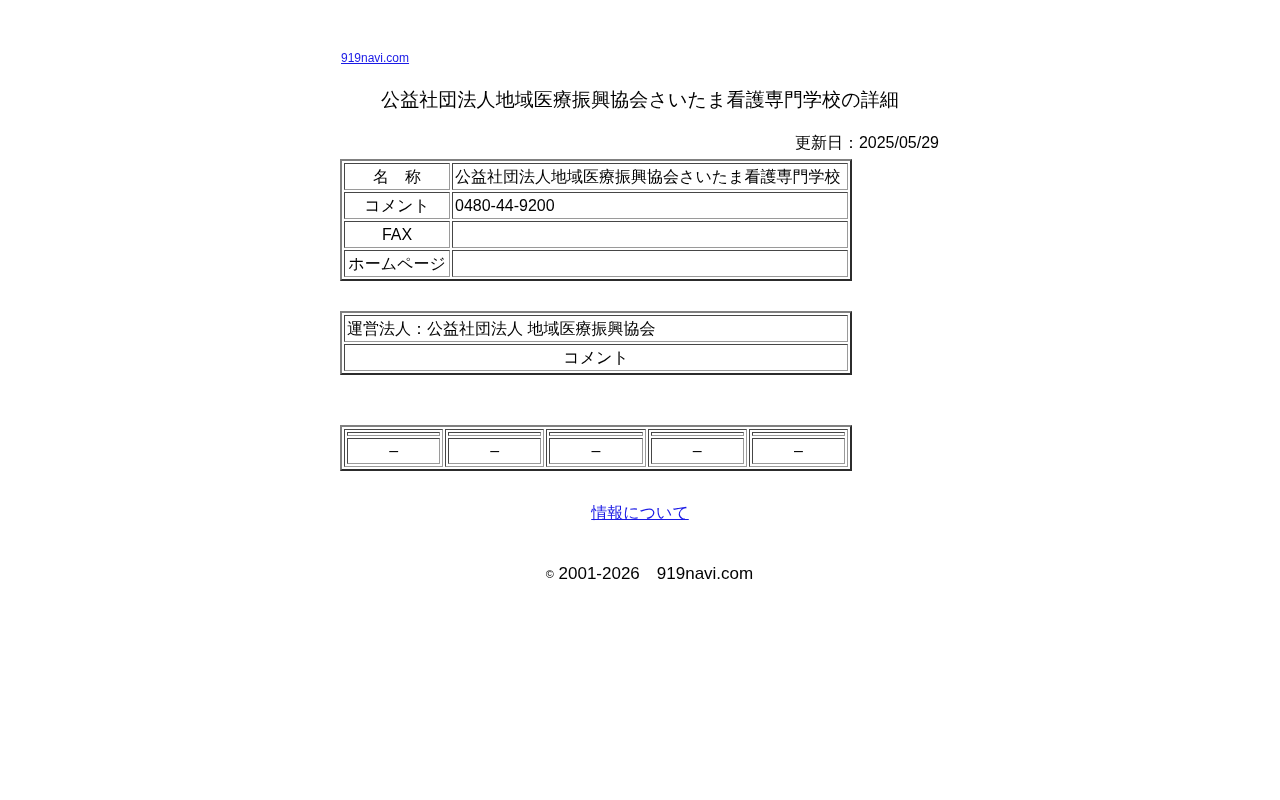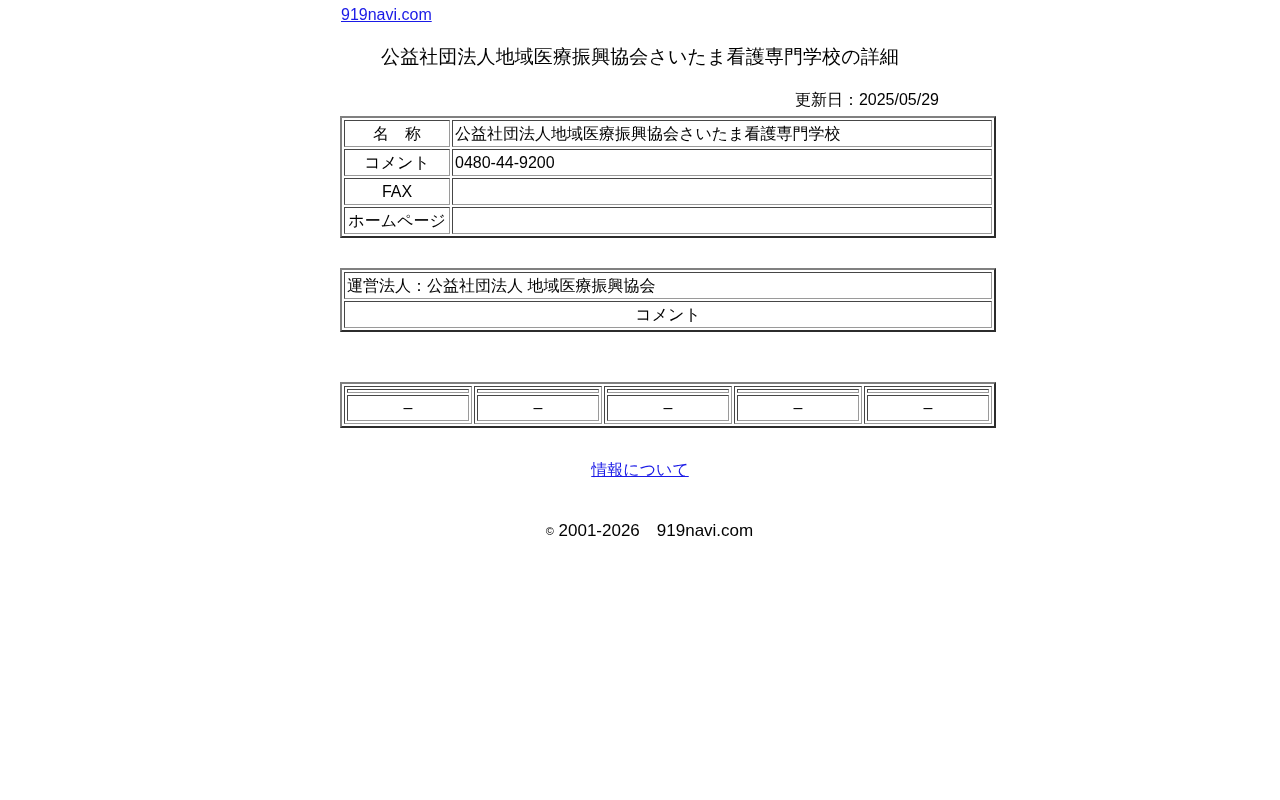--- a/index.html
+++ b/index.html
@@ -18,22 +18,23 @@
   }
 
   a {
     color: #1a1ae6;
     text-decoration: underline;
   }
 
   
   .topbar {
     padding: 5px 0 0 341px;
-    font-size: 16px;
-    line-height: 20px;
+    font-size: 12px;
+    line-height: 20px;
+    margin-top: 43px;
   }
 
   
   .page-title {
     text-align: center;
     font-size: 19px;
     font-weight: normal;
     line-height: 24px;
     margin: 20px 0 17px 0;
     letter-spacing: 0.1px;
@@ -52,21 +53,21 @@
     margin-top: 21px;
     margin-right: 1px;
   }
 
   
   table.legacy {
     border-collapse: separate;
     border-spacing: 2px;
     background: #ffffff;
     border: 2px outset #808080;
-    width: 656px;
+    width: 512px;
     margin: 0;
   }
   table.legacy td {
     border: 1px inset #9a9a9a;
     padding: 1px 2px;
     font-size: 16px;
     line-height: 23px;
     vertical-align: middle;
     background: #ffffff;
   }

